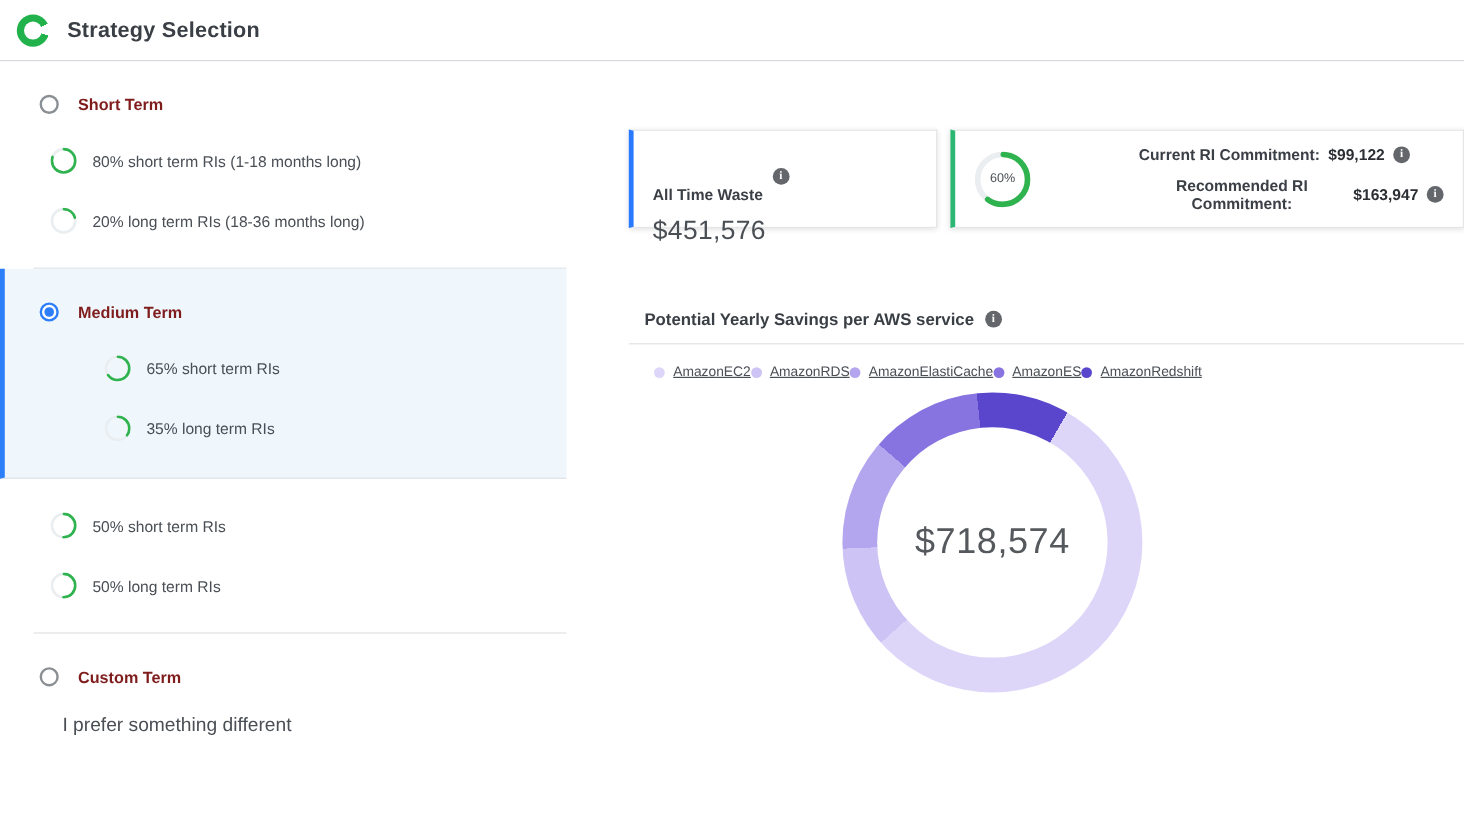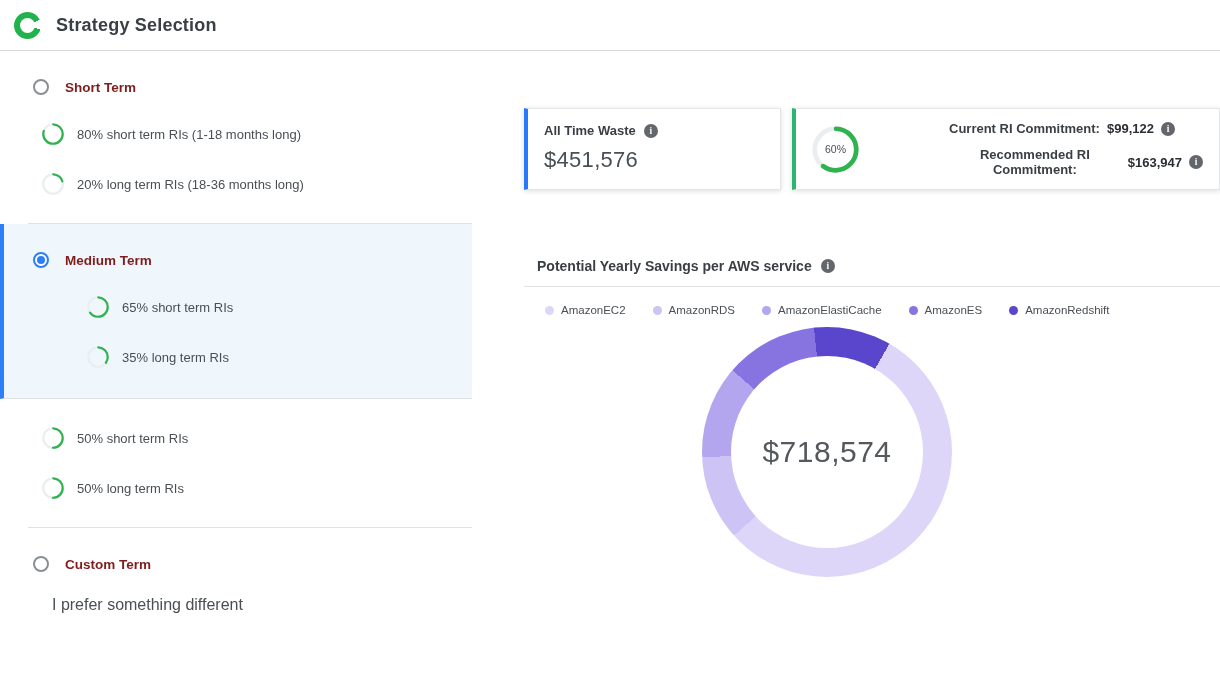--- a/index.html
+++ b/index.html
@@ -35,40 +35,40 @@
   
   .info { width:14px; height:14px; border-radius:50%; background:#63666b; color:#fff;
     font-size:9.5px; font-weight:700; display:inline-flex; align-items:center; justify-content:center;
     font-family:"Liberation Serif", serif; flex:none; cursor:pointer; }
 
   
   .card { position:absolute; background:#fff; border:1px solid #e4e6e8;
     box-shadow:0 1px 5px rgba(0,0,0,.14); }
   #card-waste { left:524px; top:108px; width:257px; height:82px; border-left:4px solid #2979ff; padding:14px 16px; }
   .card-title-row { display:flex; align-items:center; gap:8px; }
-  .card-title { font-size:13px; font-weight:700; color:#3a3f45; }
+  .card-title { font-size:13px; font-weight:700; color:#3a3f45;margin-top:32px; }
   .card-value { font-size:22px; color:#4a4f55; margin-top:9px; letter-spacing:.3px; }
 
   #card-commitment { left:792px; top:108px; width:428px; height:82px; border-left:4px solid #2bb673;
     padding:12px 16px; display:flex; align-items:center; gap:20px; }
   .big-ring { width:47px; height:47px; position:relative; flex:none; }
   .big-ring > [data-ring] { position:absolute; inset:0; }
   .big-ring .pct { position:absolute; inset:0; display:flex; align-items:center; justify-content:center;
     font-size:10.5px; color:#4a4f55; }
   .commit-lines { display:flex; flex-direction:column; gap:11px; padding-left:96px; }
   .commit-line { display:flex; align-items:center; gap:7px; font-size:13px; }
   .commit-label { font-weight:700; color:#3a3f45;text-align:center; }
   .commit-value { font-weight:700; color:#2b2e33; }
 
   
   #chart-section { position:absolute; left:524px; top:245px; width:696px; height:446px; }
   .chart-title-row { display:flex; align-items:center; gap:9px; padding-left:13px; margin-top:13px; }
   .chart-title { font-size:14px; font-weight:700; color:#3a3f45; }
   .chart-divider { border-top:1px solid #dfe1e4; margin-top:12px; }
-  .legend { display:flex; align-items:center; gap:27px; padding-left:21px; margin-top:17px; }
+  .legend { display:flex; align-items:center; padding-left:21px; margin-top:17px;text-decoration:underline; }
   .legend-item { display:flex; align-items:center; gap:7px; font-size:11.5px; color:#4a4f55; cursor:pointer; }
   .legend-dot { width:9px; height:9px; border-radius:50%; flex:none; }
   .donut { position:absolute; left:178px; top:82px; width:250px; height:250px; border-radius:50%; }
   .donut-hole { position:absolute; inset:29px; background:#fff; border-radius:50%;
     display:flex; align-items:center; justify-content:center; }
   .donut-total { font-size:30px; color:#55585c; letter-spacing:.5px; }
 </style>
 </head>
 <body>
 

